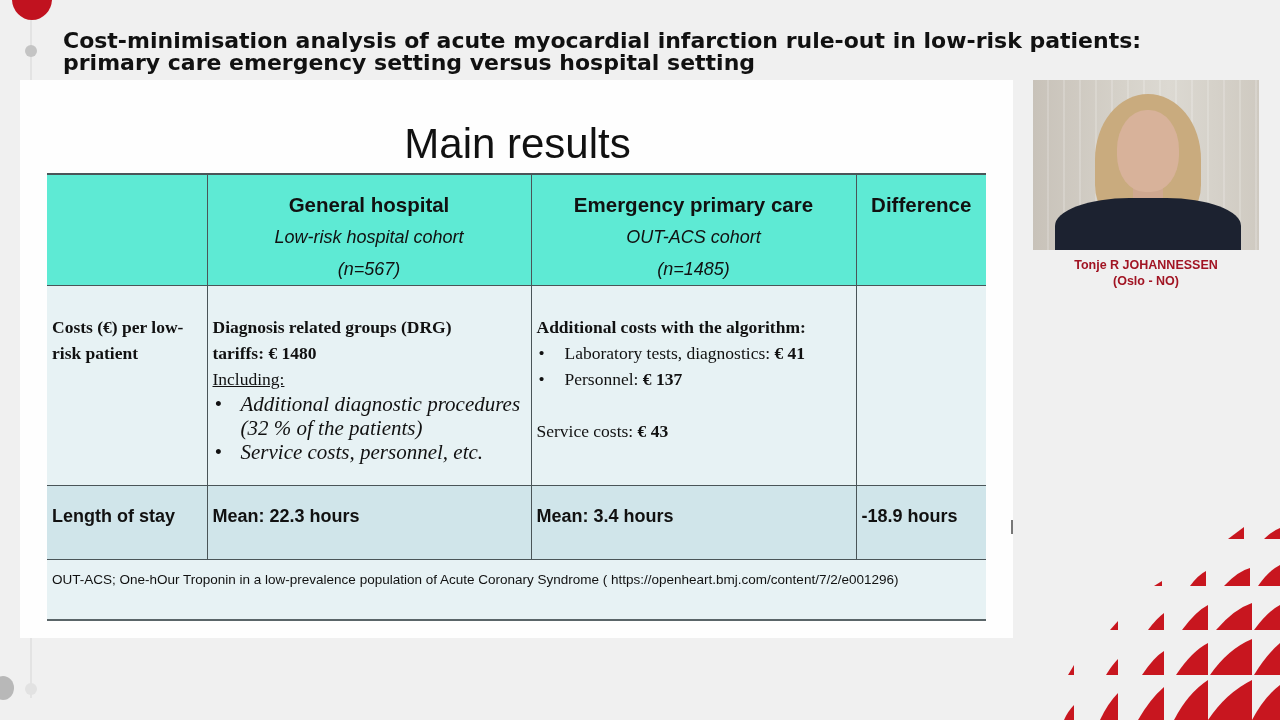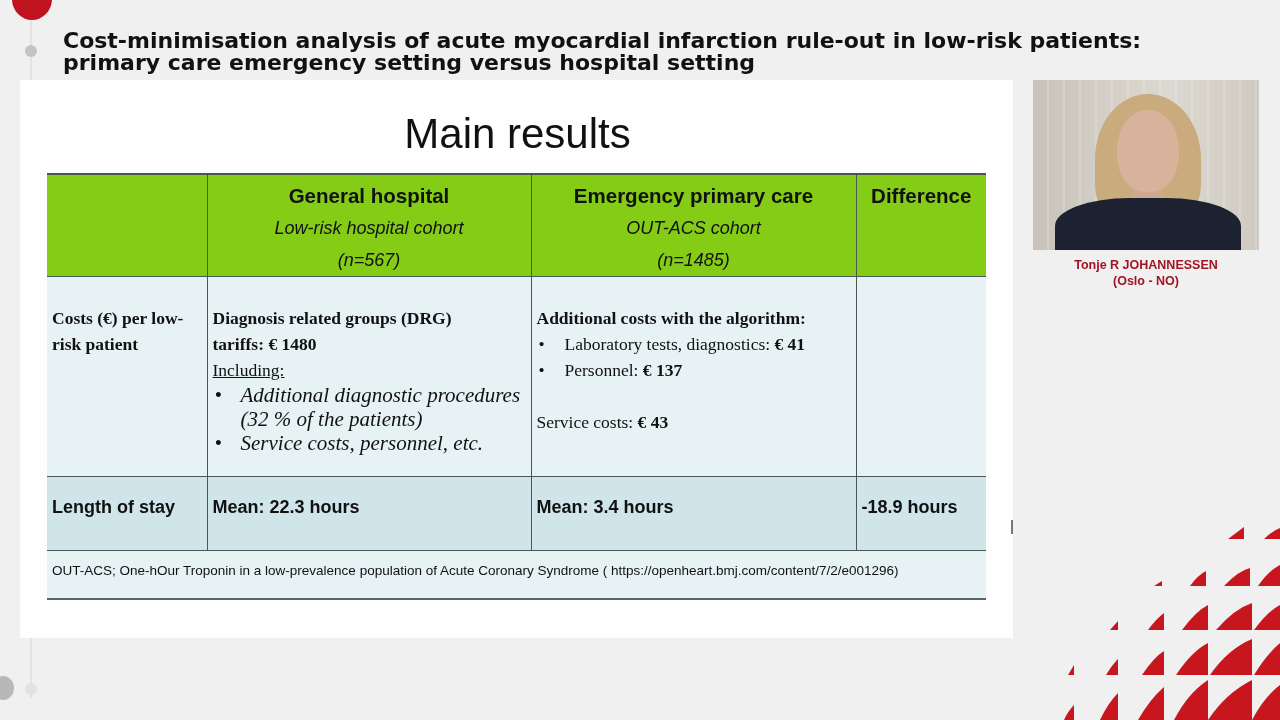--- a/index.html
+++ b/index.html
@@ -38,42 +38,42 @@
       font-weight: bold; font-size: 22px; line-height: 22px;
       color: #111;
     }
     
     .slide {
       position: absolute; left: 20px; top: 80px;
       width: 993px; height: 558px;
       background: #fefefe;
     }
     .slide-title {
-      position: absolute; left: 0; top: 30px; width: 995px;
+      position: absolute; left: 0; top: 40px; width: 995px;
       text-align: center;
       font-family: "Liberation Sans", sans-serif;
       font-size: 42px; color: #111;
     }
     .results-table {
       position: absolute; left: 27px; top: 93px;
       width: 939px;
       border-collapse: collapse;
       font-family: "Liberation Sans", sans-serif;
       font-size: 17.5px;
       color: #111;
     }
     .results-table td, .results-table th {
       border: 1.5px solid #4a5558;
       vertical-align: top;
     }
     .results-table tr.head th {
-      background: #84cc16;
+      background: #5eead4;
       height: 100px;
       text-align: center;
-      padding-top: 5px;
+      padding-top: 14px;
       line-height: 32px;
       font-weight: normal;
       border-top: 2.5px solid #4a5558;
     }
     .results-table .col-label { width: 160px; border-left: none; }
     .results-table .col-gh { width: 324px; }
     .results-table .col-ep { width: 325px; }
     .results-table .col-diff { width: 130px; border-right: none; }
     .h-main { font-weight: bold; font-size: 20.5px; display: block; }
     .h-sub { font-style: italic; font-size: 18px; display: block; }
@@ -94,21 +94,21 @@
     }
     .results-table tr.stay td {
       background: #d0e5ea;
       height: 74px;
       padding: 20px 5px 0 5px;
       font-weight: bold;
       font-size: 18px;
     }
     .results-table tr.note td {
       background: #e7f2f4;
-      height: 48px;
+      height: 60px;
       padding: 12px 5px 0 5px;
       font-size: 13.5px;
       border-left: none; border-right: none;
       border-bottom: 2.5px solid #5a6568;
     }
     .bold { font-weight: bold; }
     .underline { text-decoration: underline; }
     .bullet-list { list-style: none; }
     .bullet-list li { position: relative; padding-left: 28px; }
     .bullet-list li::before {

